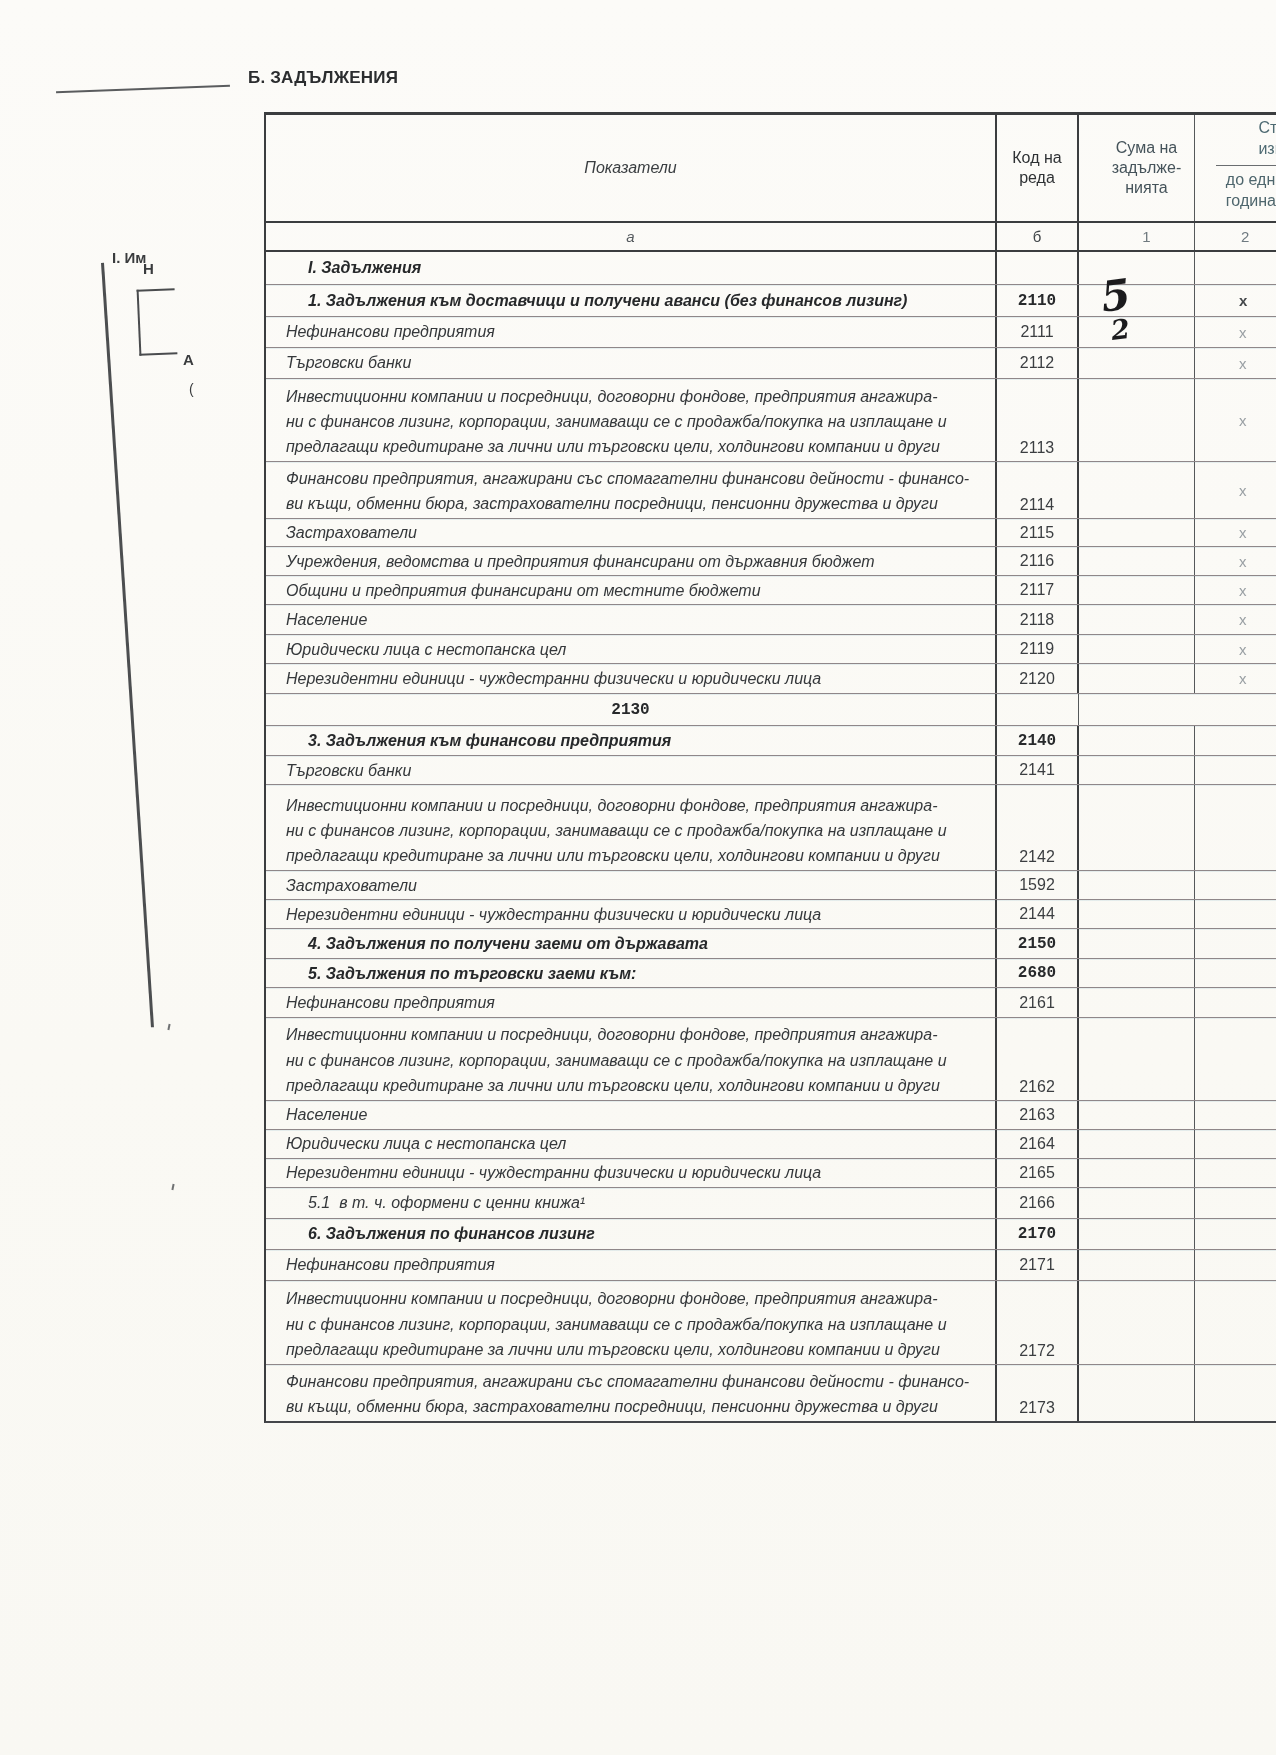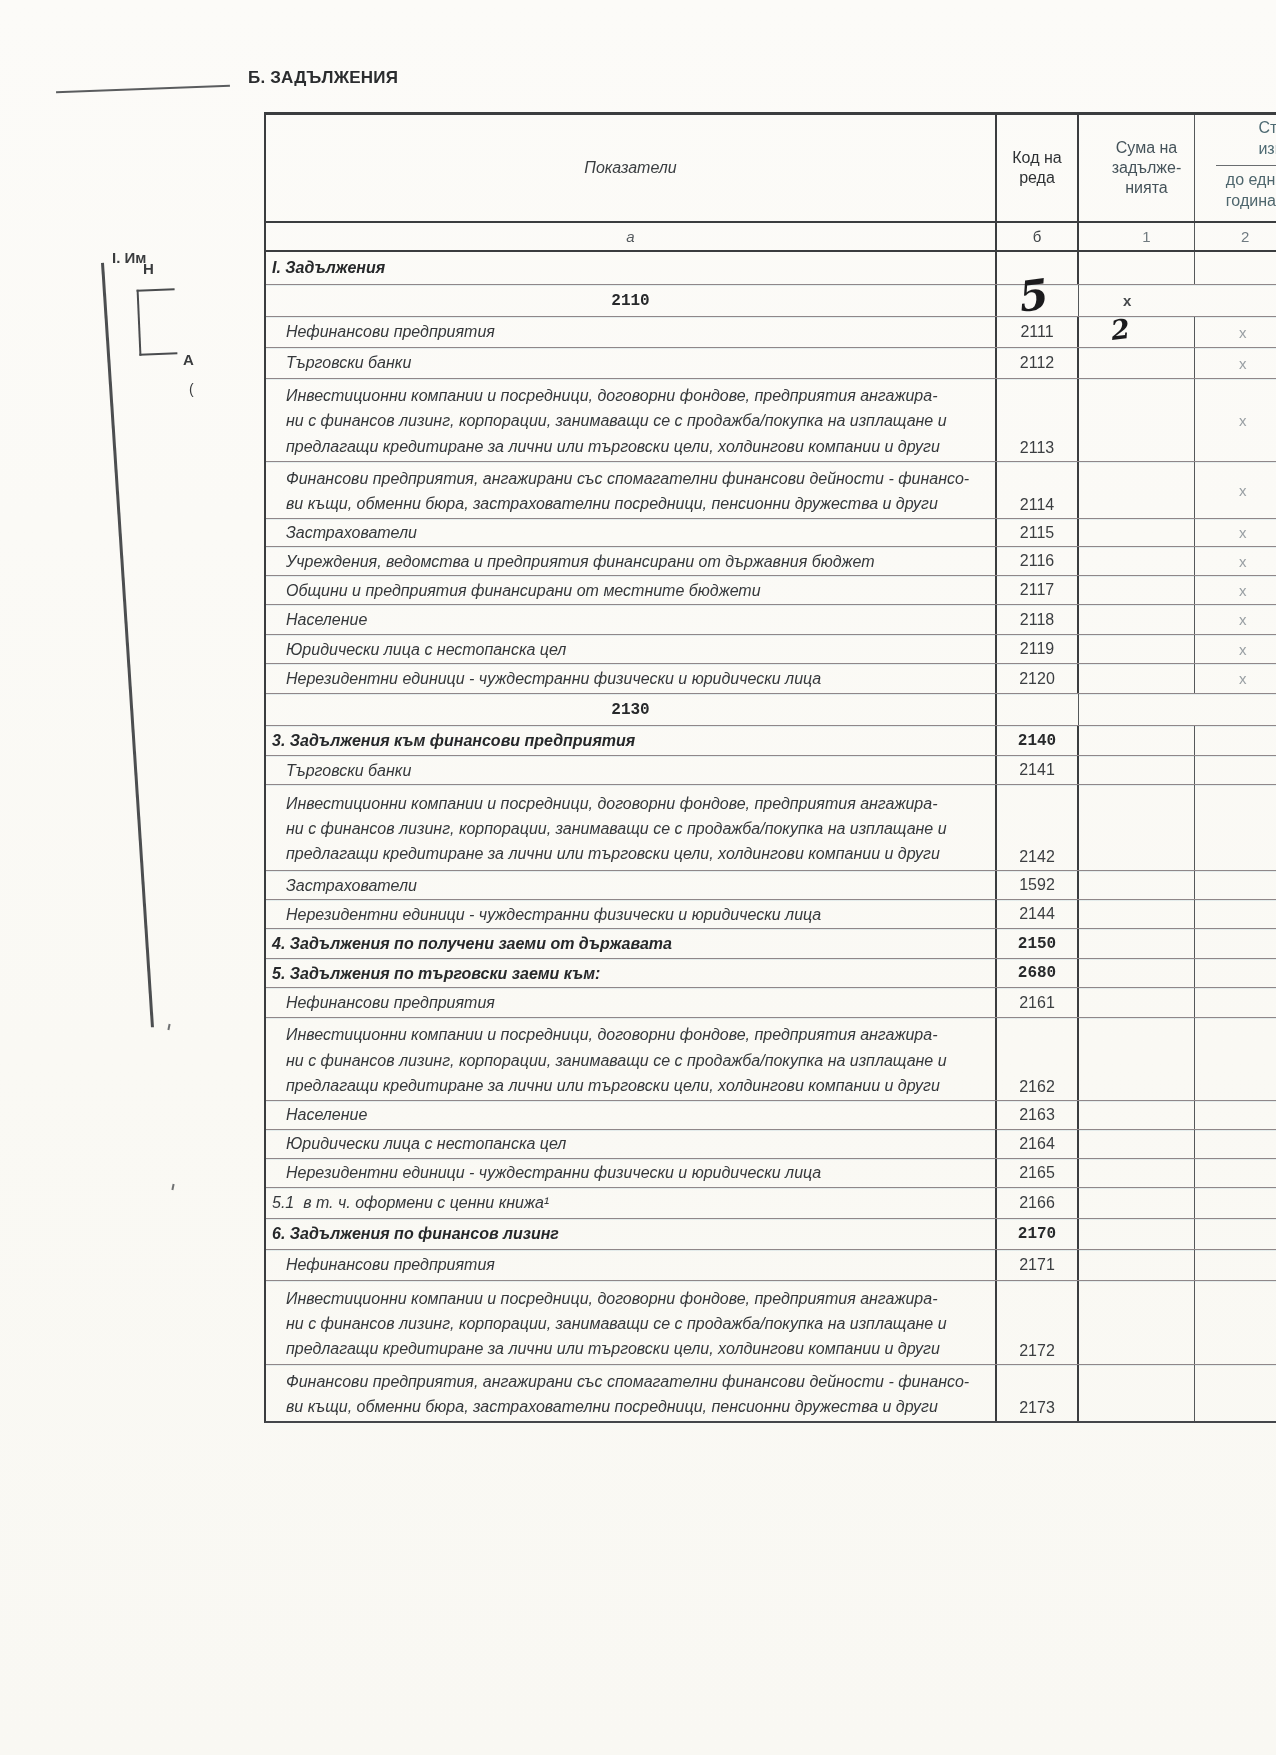--- a/index.html
+++ b/index.html
@@ -59,28 +59,28 @@
   .subhead .cell{display:flex;align-items:center;justify-content:center;font-size:15px;}
   .sh-a{color:#565b5f;}
   .sh-b{color:#3f4447;}
   .sh-1{color:#707a7f;}
   .sh-2{justify-content:flex-start !important;padding-left:46px;color:#6f7a80;}
 
   
   .trow{border-top:1px solid #8f8789;box-shadow:inset 0 1px 0 rgba(150,190,205,.22);}
   .trow:first-child{border-top:2px solid #3b3d3f;box-shadow:none;}
   .trow .c1{display:flex;align-items:center;padding:2px 6px 2px 20px;font-size:16px;line-height:1.45;}
-  .trow.noindent .c1{padding-left:6px;}
+  .trow.noindent .c1{padding-left:6px;margin-left:36px;}
   .trow.bold .c1{font-weight:bold;color:#26282a;}
   .trow .lbl{white-space:pre-line;}
   .trow .c2{display:flex;align-items:center;justify-content:center;font-size:16px;color:#3b3e41;}
   .trow .c2 .code.b{font-weight:bold;color:#27292b;font-family:Liberation Mono, monospace;}
   .trow .c3{position:relative;}
   .trow .c4{display:flex;align-items:center;padding-left:44px;font-size:15px;}
-  .trow.tall .c1{align-items:center;padding-top:4px;line-height:1.57;}
+  .trow.tall .c1{align-items:flex-end;padding-top:4px;line-height:1.57;}
   .trow.tall .c2{align-items:flex-end;padding-bottom:4px;}
   .xmark{color:#9aa0a4;}
   .xmark.b{color:#45484b;font-weight:bold;}
 
   
   .hw{position:absolute;font-family:"DejaVu Serif",serif;font-style:italic;font-weight:600;color:#1b1b1d;transform:rotate(-7deg);z-index:5;}
   .hw-5{left:22px;top:-14px;font-size:42px;}
   .hw-2{left:32px;top:-3px;font-size:27px;}
 </style>
 </head>
@@ -127,20 +127,23 @@
     <div id="rows-host">
         <div class="grid trow bold noindent" style="min-height: 32px;">
           <div class="cell cb1 c1">
             <span class="lbl">І. Задължения</span>
           </div>
           <div class="cell cb2 c2"></div>
           <div class="cell cb3 c3"></div>
           <div class="cell c4"></div>
         </div>
         <div class="grid trow bold noindent" style="min-height: 31px;">
+          <div class="cell cb1 c1">
+            <span class="lbl">1. Задължения към доставчици и получени аванси (без финансов лизинг)</span>
+          </div>
           <div class="cell cb2 c2">
             <span class="code b">2110</span>
           </div>
           <div class="cell cb3 c3">
             <span class="hw hw-5">5</span>
           </div>
           <div class="cell c4">
             <span class="xmark b">x</span>
           </div>
         </div>

